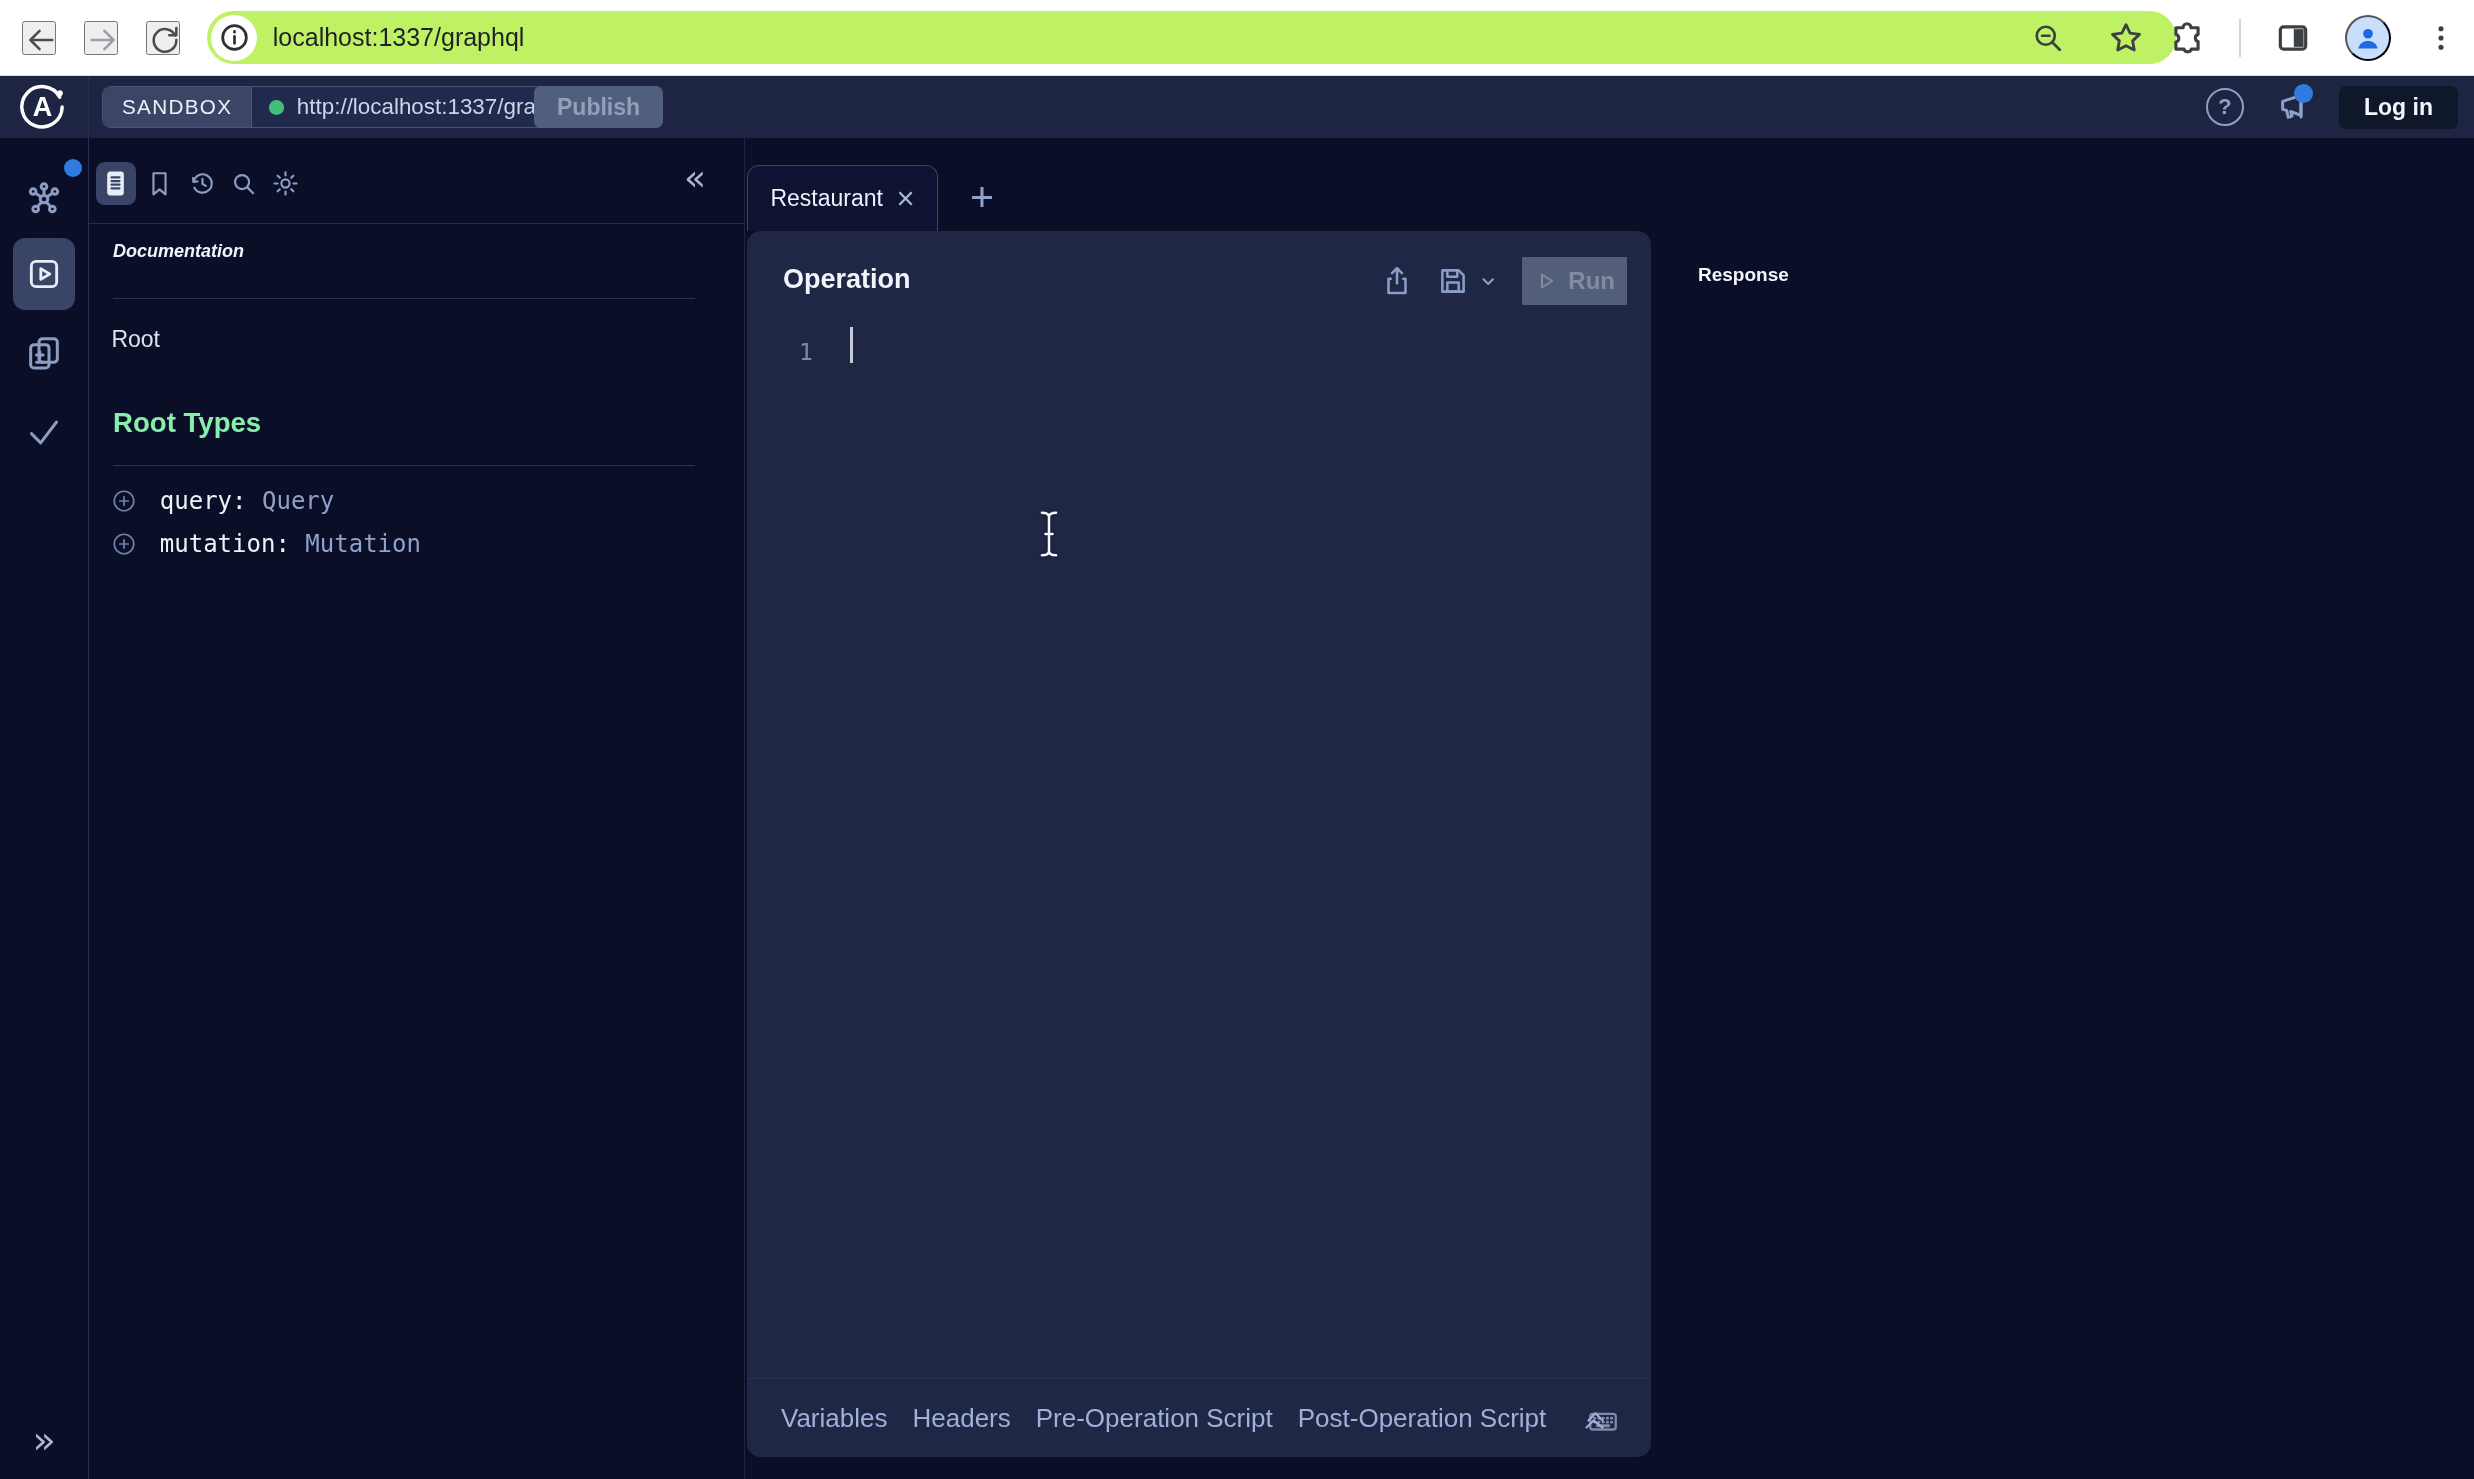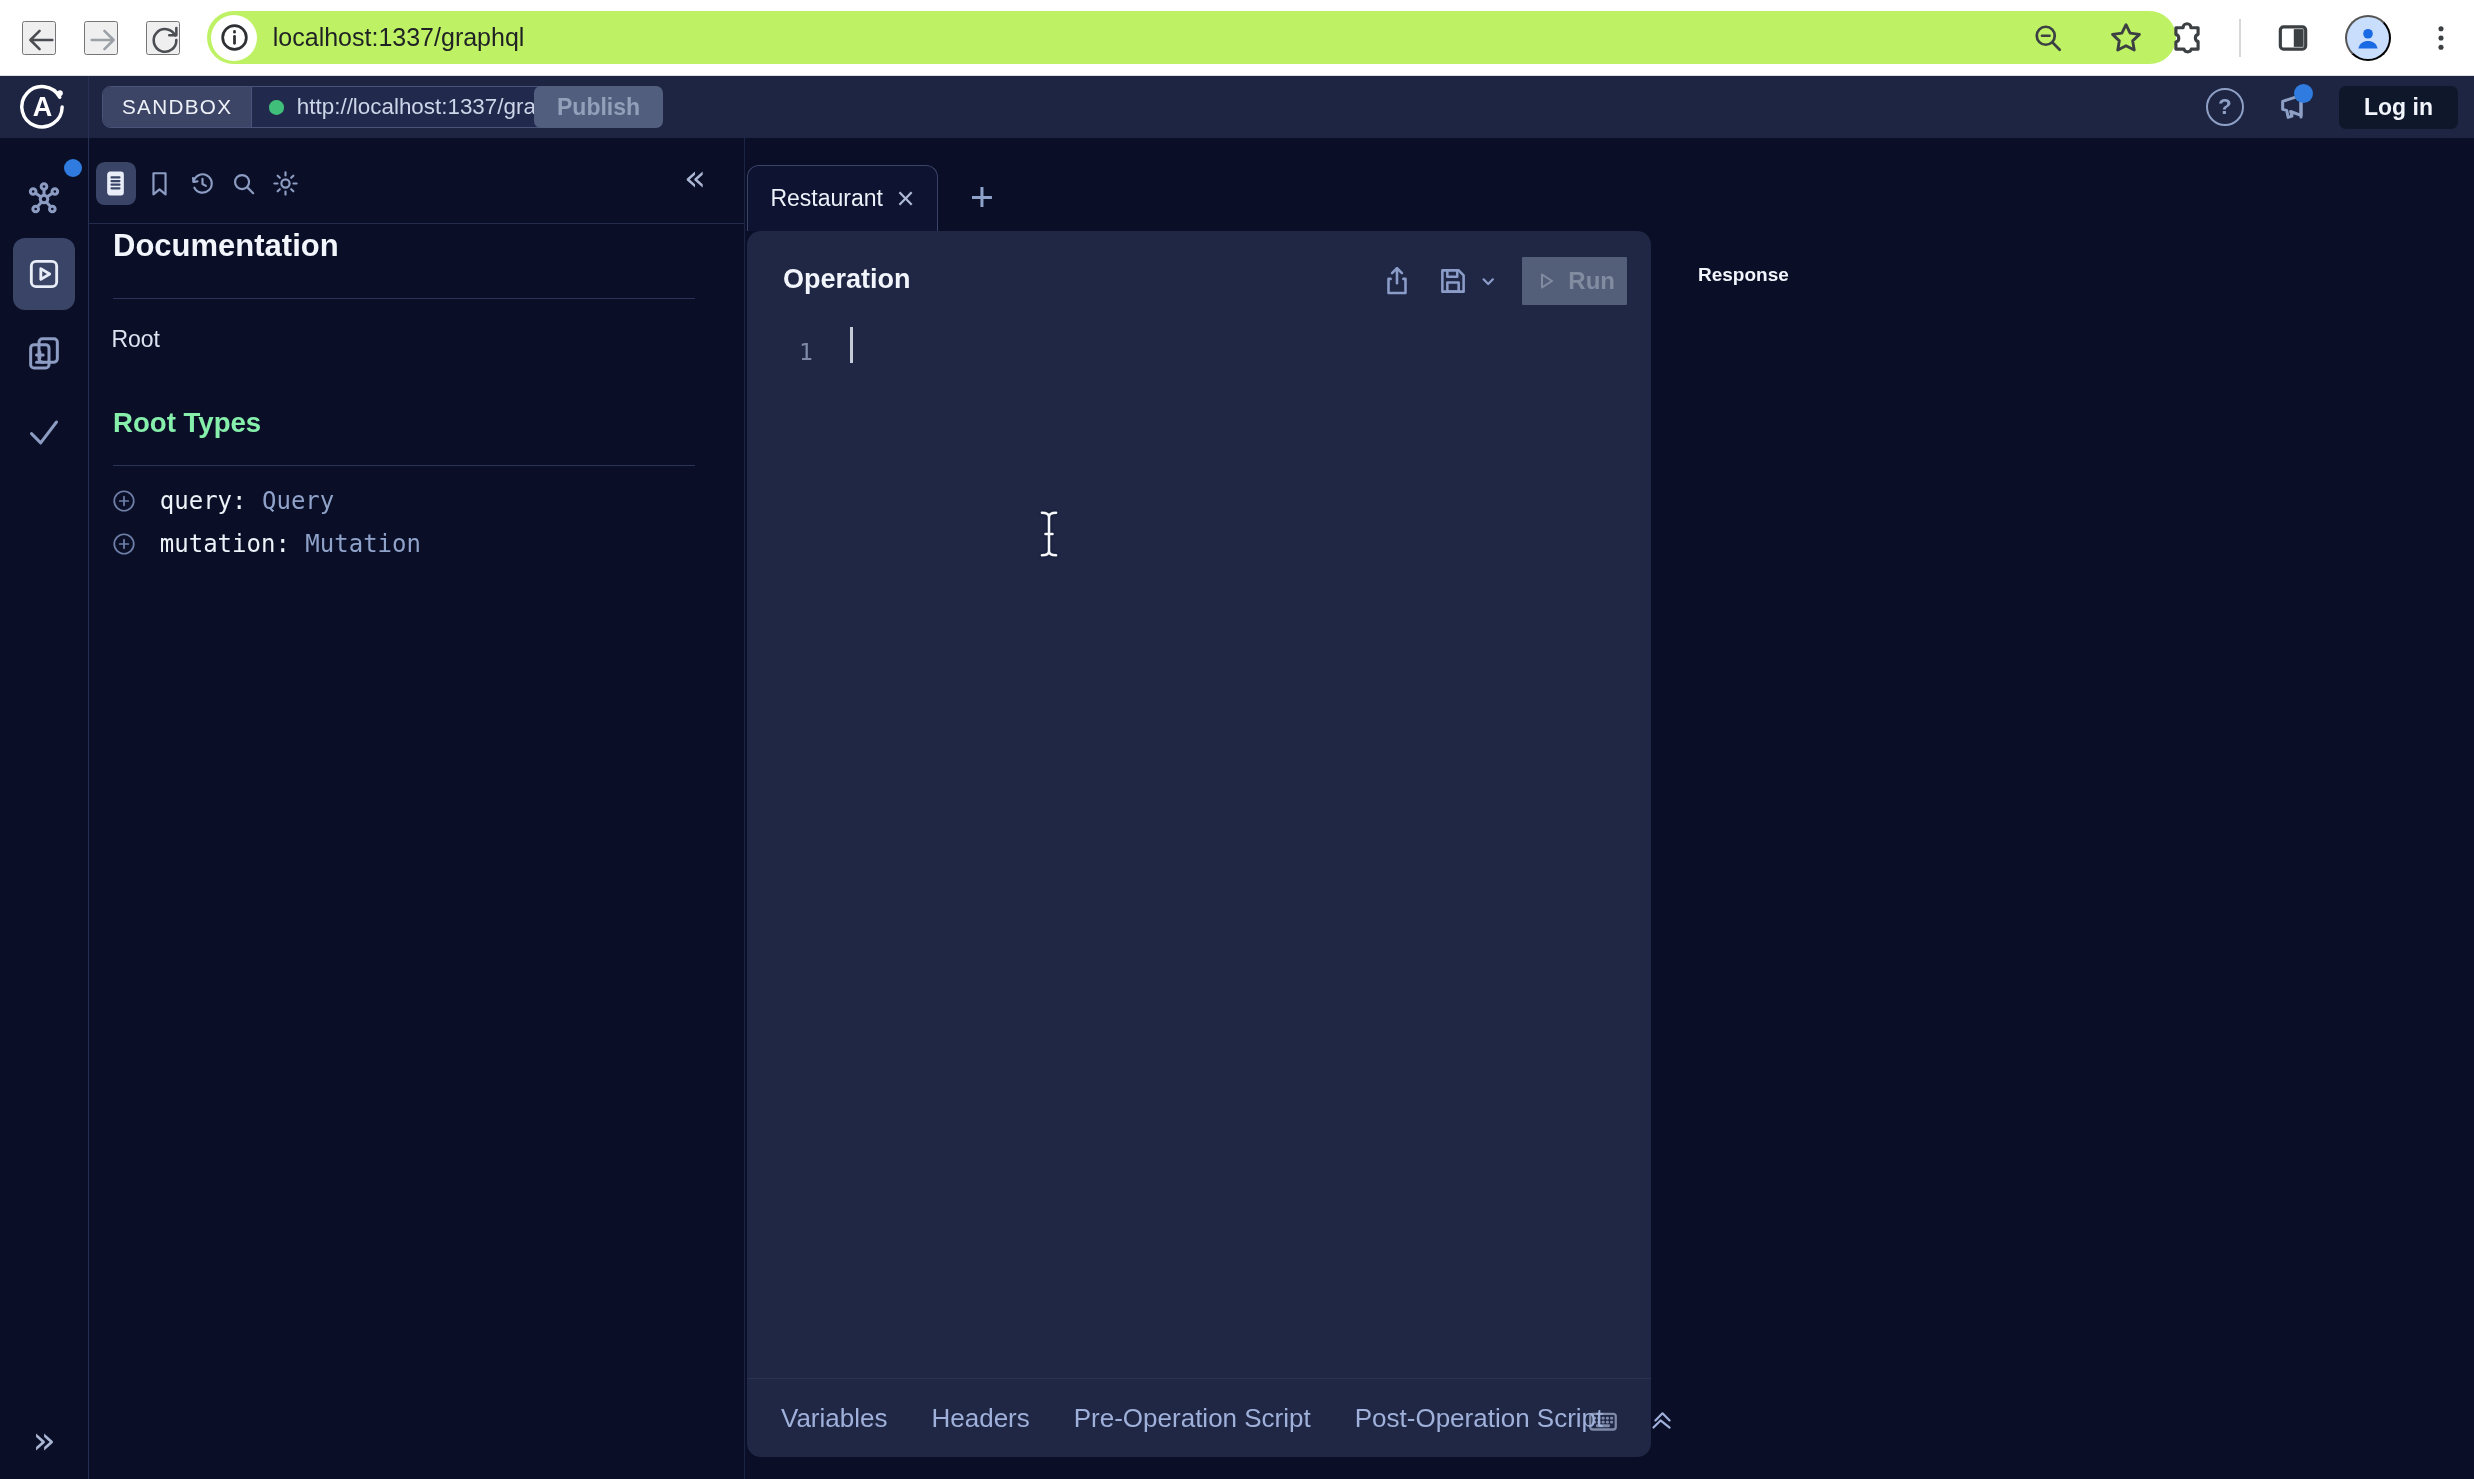--- a/index.html
+++ b/index.html
@@ -46,21 +46,21 @@
   .notifdot { position:absolute; left:64px; top:20.7px; width:18px; height:18px; border-radius:50%; background:#2f7bdf; }
   .activecard { position:absolute; left:13px; top:100px; width:62px; height:72px; background:#3a4466; border-radius:12px; display:flex; align-items:center; justify-content:center; color:#e9edf8; border:none; }
   .expandbtn { position:absolute; left:0; bottom:17px; width:88px; text-align:center; font-size:38px; color:#aab6d4; background:none; border:none; font-family:"DejaVu Sans", sans-serif; }
 
   
   .docs { position:absolute; left:89px; top:138px; width:655px; bottom:0; }
   .docstoolbar { position:absolute; left:0; top:0; width:100%; height:86px; border-bottom:0.9px solid #232c4e; }
   .dtb { position:absolute; top:24px; width:40px; height:43px; display:flex; align-items:center; justify-content:center; color:#8d9cc2; background:none; border:none; }
   .dtb.active { background:#3a4466; border-radius:8.6px; color:#e9edf8; }
   .collapsebtn { position:absolute; right:38px; top:19px; font-size:36px; color:#aab6d4; background:none; border:none; font-family:"DejaVu Sans", sans-serif; }
-  .docstitle { position:absolute; left:24px; top:90px; font-size:31px; font-weight:600; color:#f2f5fb; }
+  .docstitle { position:absolute; left:24px; top:103px; font-size:18px; font-weight:600; color:#f2f5fb;font-style:italic; }
   .docdiv { position:absolute; left:24px; width:582px; height:0.9px; background:#2b3458; }
   .rootlink { position:absolute; left:22.4px; top:188px; font-size:23px; color:#dde3f0; background:none; border:none; font-family:"Liberation Sans", sans-serif; }
   .roottypestitle { position:absolute; left:24px; top:269px; font-size:27.6px; font-weight:600; color:#86efac; }
   .typerow { position:absolute; left:22.4px; display:flex; align-items:center; gap:22.4px; }
   .plusbtn { width:26px; height:26px; color:#6f7fa8; background:none; border:none; padding:0; }
   .typekw { font-family:"DejaVu Sans Mono", monospace; font-size:24px; color:#eef2f9;text-align:right; }
   .typename { font-family:"DejaVu Sans Mono", monospace; font-size:24px; color:#8fa2c9; margin-left:-6.9px; }
 
   .paneldivider { position:absolute; left:744px; top:138px; bottom:0; width:0.9px; background:#1c2444; }
 
@@ -73,21 +73,21 @@
   
   .op { position:absolute; left:747px; top:231px; width:904px; height:1226px; background:#1f2745; border-radius:13.8px; }
   .optitle { position:absolute; left:36px; top:33px; font-size:27px; font-weight:600; color:#f2f5fb; }
   .opactions { position:absolute; right:24px; top:26px; display:flex; align-items:center; gap:22.4px; color:#8b9cc8; }
   .savegroup { display:flex; align-items:center; gap:6.9px; }
   .runbtn { width:105px; height:48px; background:#535e78; border:none; border-radius:1px; display:flex; align-items:center; justify-content:center; gap:10.3px; color:#828ca1; font-size:24px; font-weight:600; font-family:"Liberation Sans", sans-serif; }
   .editor { position:absolute; left:0; top:86px; right:0; bottom:103px; }
   .lineno { position:absolute; left:52px; top:22.4px; font-family:"DejaVu Sans Mono", monospace; font-size:23px; color:#7e8aa8; }
   .caret { position:absolute; left:103px; top:10.3px; width:2.6px; height:36px; background:#c6cbd8; }
   .kbicon { position:absolute; right:31px; bottom:19px; color:#7e8aa8; }
-  .opfooter { position:absolute; left:0; bottom:0; width:100%; height:79px; border-top:0.9px solid #2a3356; display:flex; align-items:center; padding:0 40px 0 34px; gap:44px; }
+  .opfooter { position:absolute; left:0; bottom:0; width:100%; height:79px; border-top:0.9px solid #2a3356; display:flex; align-items:center; padding:0 40px 0 34px; gap:25px; }
   .ftab { font-size:26px; color:#9fb0da; background:none; border:none; font-family:"Liberation Sans", sans-serif; white-space:nowrap; }
   .ftcollapse { margin-left:auto; color:#9fb0da; background:none; border:none; }
 
   
   .resp { position:absolute; left:1652px; top:231px; right:0; bottom:0; }
   .resptitle { position:absolute; left:46px; top:33px; font-size:19px; font-weight:600; color:#f2f5fb; }
 
   .mousecursor { position:absolute; left:1032px; top:508px; width:34px; height:52px; color:#f5f7fa; filter:drop-shadow(0 0 1.7px #0a0f27); }
 </style>
 </head>

